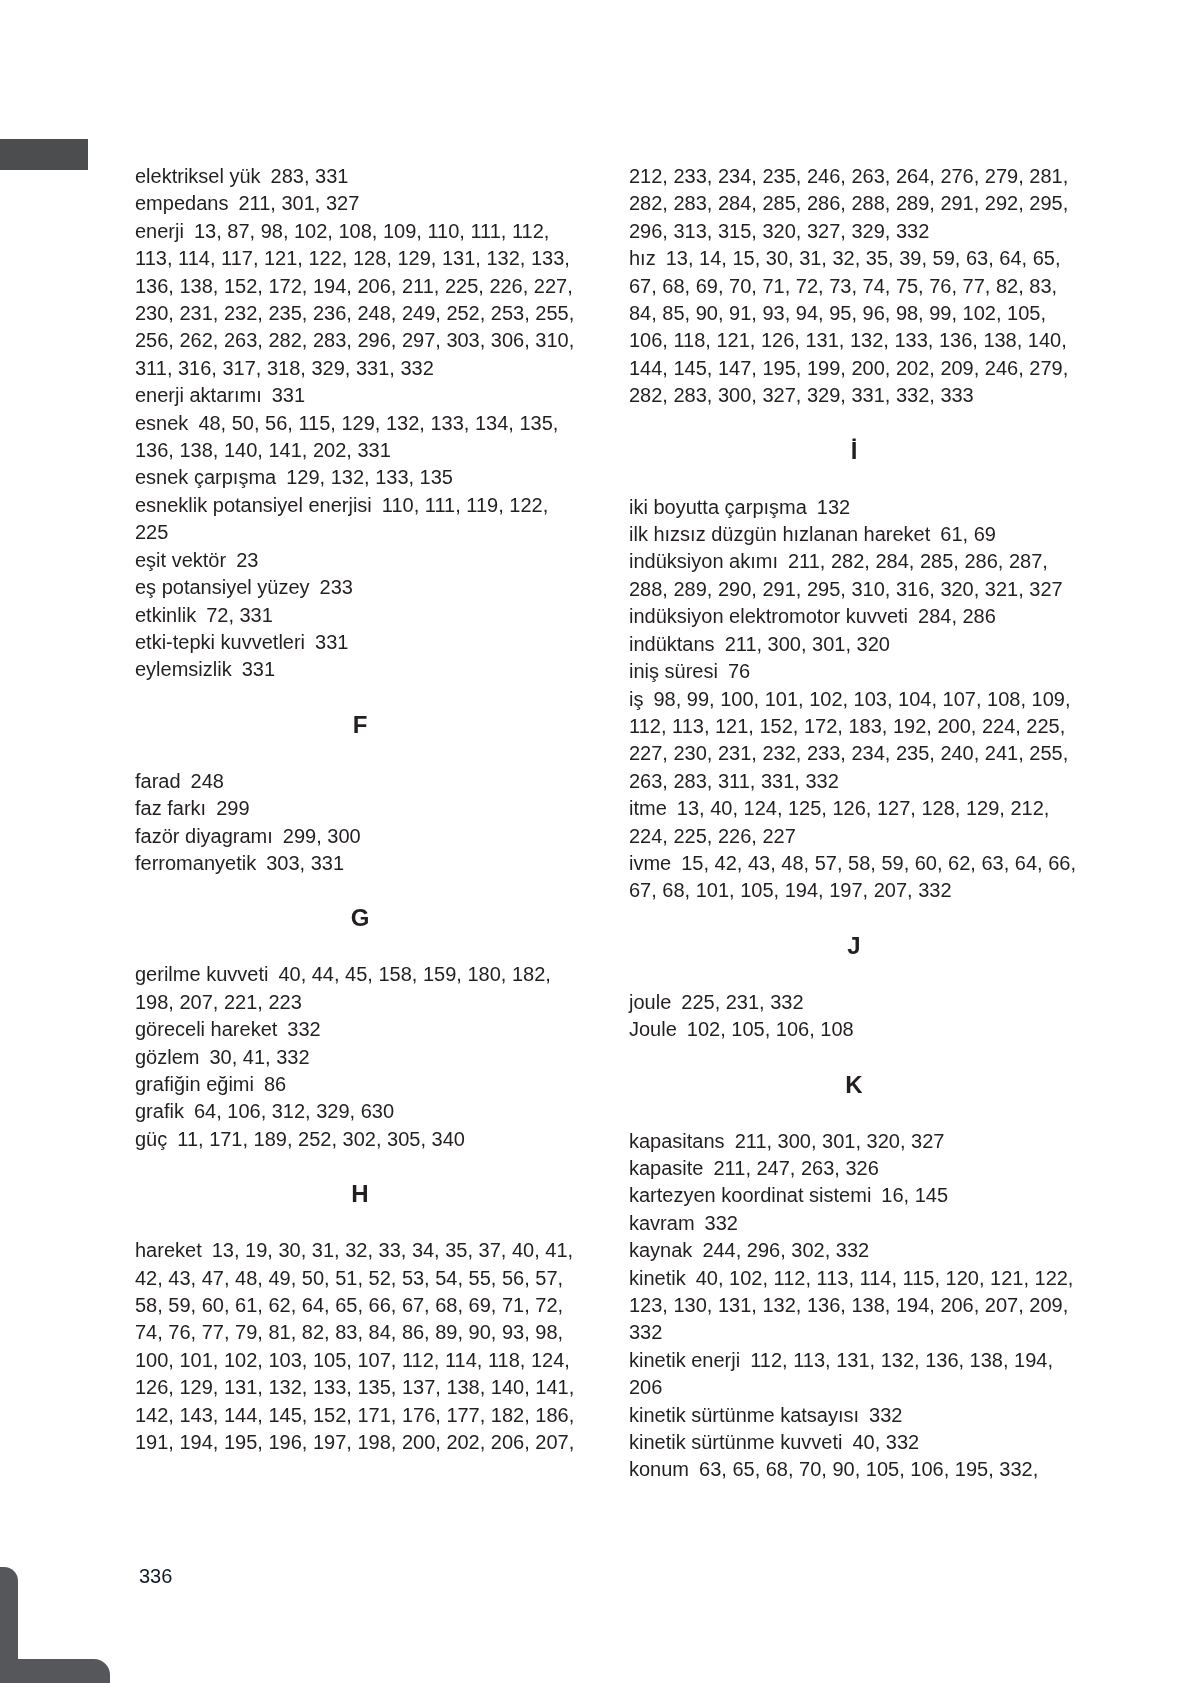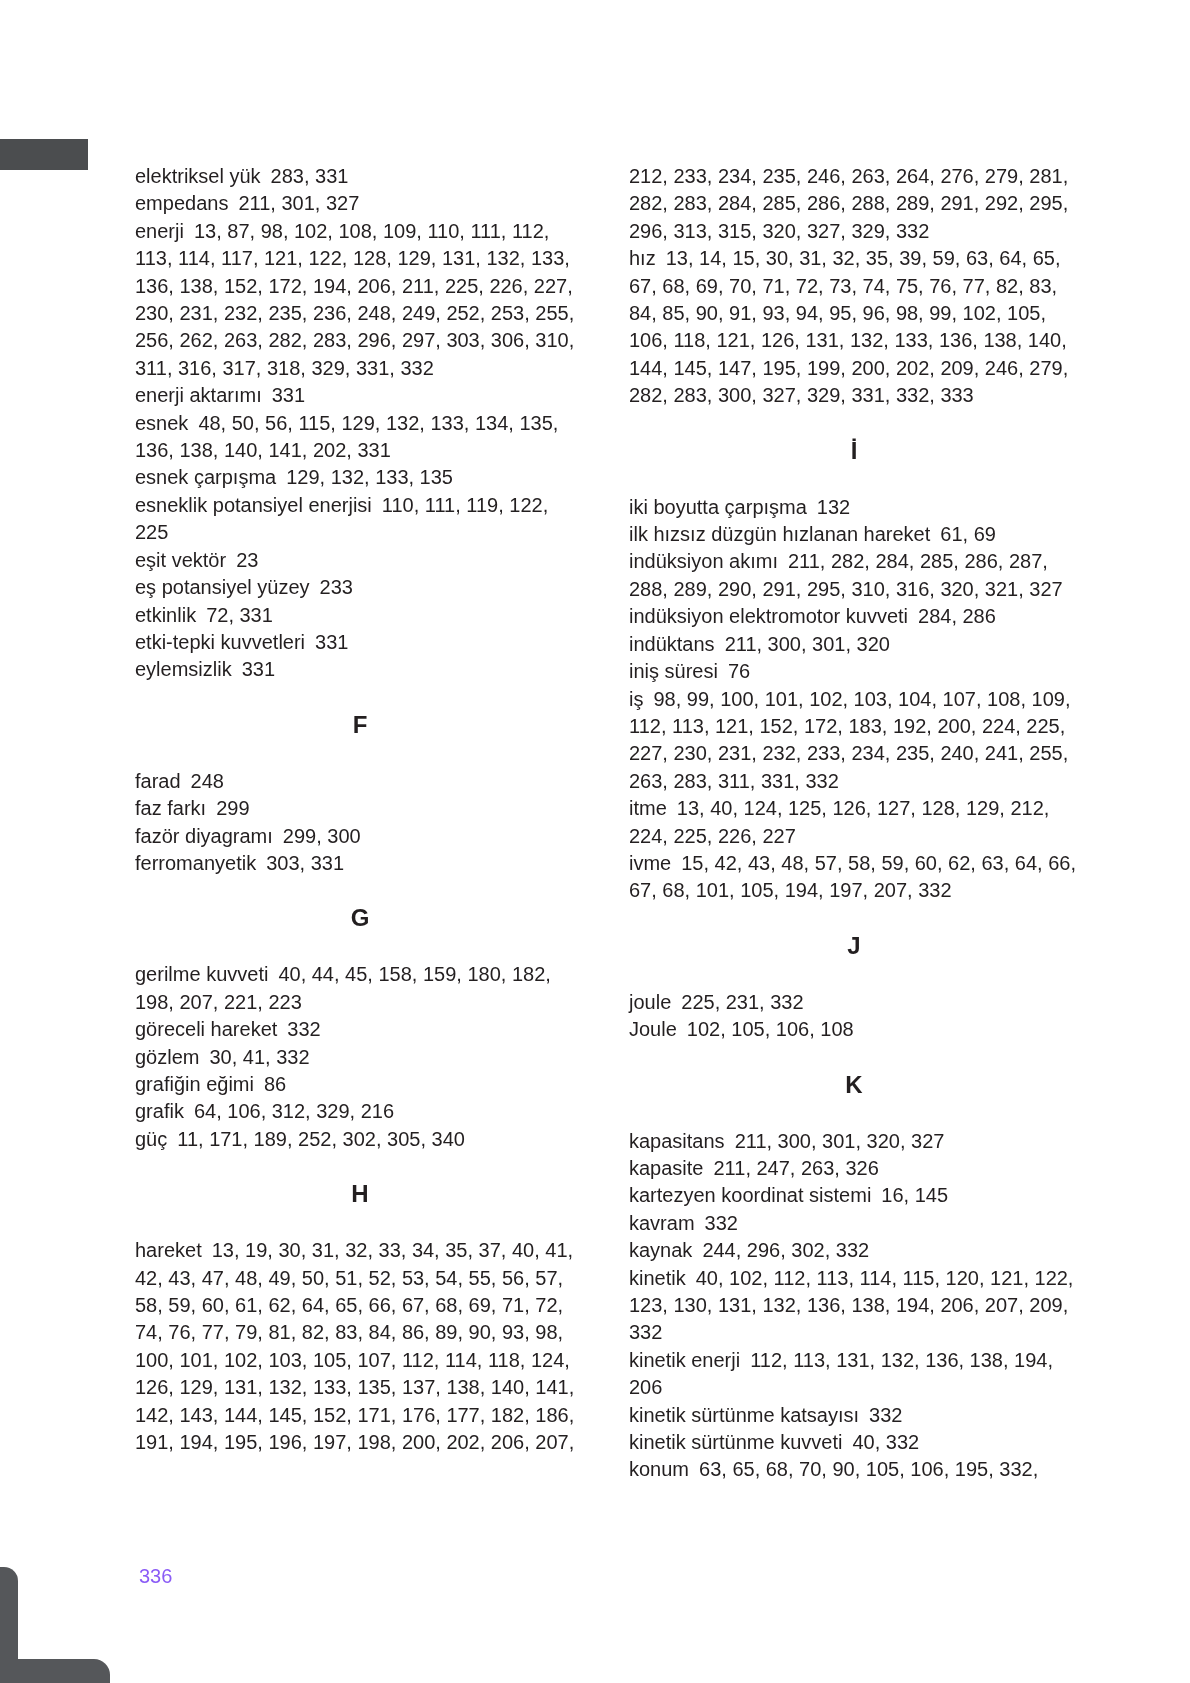--- a/index.html
+++ b/index.html
@@ -28,21 +28,21 @@
     font-size:24px;
     line-height:30px;
     text-align:center;
     margin:26px 0 28px 0;
   }
   .page-number{
     position:absolute;
     left:139px;top:1563px;
     font-size:20px;
     line-height:27px;
-    color:#8b5cf6;
+    color:#0f172a;
   }
   .tab-top{
     position:absolute;
     left:0;top:139px;
     width:88px;height:31px;
     background:#4b4d4f;
   }
   .corner-bar{
     position:absolute;
     left:0;top:1567px;
@@ -79,21 +79,21 @@
       <div class="heading">F</div>
       <p class="entry"><span class="term">farad</span><span class="pages">248</span></p>
       <p class="entry"><span class="term">faz farkı</span><span class="pages">299</span></p>
       <p class="entry"><span class="term">fazör diyagramı</span><span class="pages">299, 300</span></p>
       <p class="entry"><span class="term">ferromanyetik</span><span class="pages">303, 331</span></p>
       <div class="heading">G</div>
       <p class="entry"><span class="term">gerilme kuvveti</span><span class="pages">40, 44, 45, 158, 159, 180, 182, 198, 207, 221, 223</span></p>
       <p class="entry"><span class="term">göreceli hareket</span><span class="pages">332</span></p>
       <p class="entry"><span class="term">gözlem</span><span class="pages">30, 41, 332</span></p>
       <p class="entry"><span class="term">grafiğin eğimi</span><span class="pages">86</span></p>
-      <p class="entry"><span class="term">grafik</span><span class="pages">64, 106, 312, 329, 216</span></p>
+      <p class="entry"><span class="term">grafik</span><span class="pages">64, 106, 312, 329, 630</span></p>
       <p class="entry"><span class="term">güç</span><span class="pages">11, 171, 189, 252, 302, 305, 340</span></p>
       <div class="heading">H</div>
       <p class="entry"><span class="term">hareket</span><span class="pages">13, 19, 30, 31, 32, 33, 34, 35, 37, 40, 41, 42, 43, 47, 48, 49, 50, 51, 52, 53, 54, 55, 56, 57, 58, 59, 60, 61, 62, 64, 65, 66, 67, 68, 69, 71, 72, 74, 76, 77, 79, 81, 82, 83, 84, 86, 89, 90, 93, 98, 100, 101, 102, 103, 105, 107, 112, 114, 118, 124, 126, 129, 131, 132, 133, 135, 137, 138, 140, 141, 142, 143, 144, 145, 152, 171, 176, 177, 182, 186, 191, 194, 195, 196, 197, 198, 200, 202, 206, 207,</span></p>
     </div>
   <div class="col col-right" id="col-1">
       <p class="entry"><span class="pages">212, 233, 234, 235, 246, 263, 264, 276, 279, 281, 282, 283, 284, 285, 286, 288, 289, 291, 292, 295, 296, 313, 315, 320, 327, 329, 332</span></p>
       <p class="entry"><span class="term">hız</span><span class="pages">13, 14, 15, 30, 31, 32, 35, 39, 59, 63, 64, 65, 67, 68, 69, 70, 71, 72, 73, 74, 75, 76, 77, 82, 83, 84, 85, 90, 91, 93, 94, 95, 96, 98, 99, 102, 105, 106, 118, 121, 126, 131, 132, 133, 136, 138, 140, 144, 145, 147, 195, 199, 200, 202, 209, 246, 279, 282, 283, 300, 327, 329, 331, 332, 333</span></p>
       <div class="heading">İ</div>
       <p class="entry"><span class="term">iki boyutta çarpışma</span><span class="pages">132</span></p>
       <p class="entry"><span class="term">ilk hızsız düzgün hızlanan hareket</span><span class="pages">61, 69</span></p>

